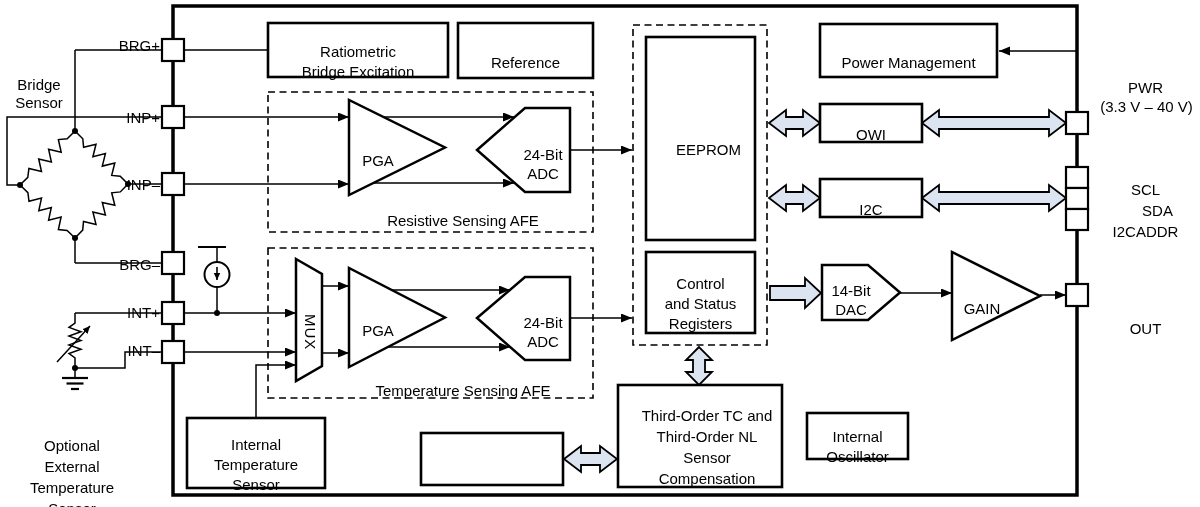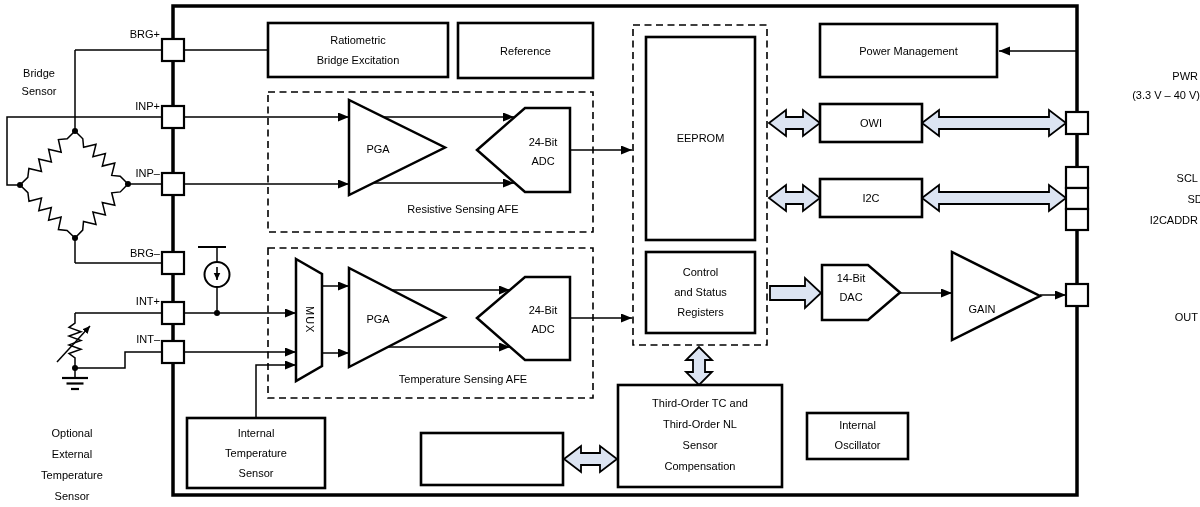--- a/index.html
+++ b/index.html
@@ -1,23 +1,23 @@
 <!DOCTYPE html>
 <html><head>
 <meta charset="utf-8">
 <title>Diagram</title>
 <style>
   html,body{margin:0;padding:0;background:#fff;}
   .canvas{position:relative;width:1200px;height:507px;background:#fff;
           font-family:"Liberation Sans",sans-serif;color:#000;overflow:hidden;}
   .canvas svg{position:absolute;left:0;top:0;}
-  .lbl{position:absolute;font-size:11px;line-height:20px;text-align:center;
-       white-space:pre-line;pointer-events:none;}
+  .lbl{position:absolute;font-size:15px;line-height:20px;text-align:center;
+       white-space:pre-line;pointer-events:none;margin-top:12px;}
   .lh18{line-height:18px}.lh19{line-height:19px}.lh21{line-height:21px}
-  .ra{text-align:right}.la{text-align:right}
+  .ra{text-align:right}.la{text-align:center}
   .vert{writing-mode:vertical-rl;text-orientation:mixed;display:flex;
         align-items:center;justify-content:center;letter-spacing:1px;}
 </style>
 </head>
 <body>
 
 <div class="canvas">
 
 <svg width="1200" height="507" viewBox="0 0 1200 507">
   <defs>
@@ -162,43 +162,43 @@
   <div class="lbl la" style="left:1093px;top:66px;width:105px;">PWR</div>
   <div class="lbl la" style="left:1093px;top:85px;width:107px;">(3.3 V – 40 V)</div>
   <div class="lbl la" style="left:1093px;top:168px;width:105px;">SCL</div>
   <div class="lbl la" style="left:1105px;top:189px;width:105px;">SDA</div>
   <div class="lbl la" style="left:1093px;top:210px;width:105px;">I2CADDR</div>
   <div class="lbl la" style="left:1093px;top:307px;width:105px;">OUT</div>
 
   <div class="lbl" style="left:268px;top:30px;width:180px;">Ratiometric
 Bridge Excitation</div>
   <div class="lbl" style="left:458px;top:41px;width:135px;">Reference</div>
-  <div class="lbl" style="left:646px;top:128px;width:109px;">EEPROM</div>
+  <div class="lbl" style="left:646px;top:128px;width:109px;padding-left:8px;">EEPROM</div>
   <div class="lbl" style="left:646px;top:262px;width:109px;">Control
 and Status
 Registers</div>
   <div class="lbl" style="left:820px;top:41px;width:177px;">Power Management</div>
   <div class="lbl" style="left:820px;top:113px;width:102px;">OWI</div>
   <div class="lbl" style="left:820px;top:188px;width:102px;">I2C</div>
   <div class="lbl" style="left:187px;top:423px;width:138px;">Internal
 Temperature
 Sensor</div>
-  <div class="lbl lh21" style="left:618px;top:393px;width:164px;">Third-Order TC and
+  <div class="lbl lh21" style="left:618px;top:393px;width:164px;padding-left:7px;">Third-Order TC and
 Third-Order NL
 Sensor
 Compensation</div>
   <div class="lbl" style="left:807px;top:415px;width:101px;">Internal
 Oscillator</div>
 
   <div class="lbl" style="left:348px;top:199px;width:230px;">Resistive Sensing AFE</div>
   <div class="lbl" style="left:348px;top:369px;width:230px;">Temperature Sensing AFE</div>
 
   <div class="lbl" style="left:349px;top:139px;width:58px;">PGA</div>
   <div class="lbl" style="left:349px;top:309px;width:58px;">PGA</div>
   <div class="lbl lh19" style="left:514px;top:133px;width:58px;">24-Bit
 ADC</div>
   <div class="lbl lh19" style="left:514px;top:301px;width:58px;">24-Bit
 ADC</div>
   <div class="lbl vert" style="left:298px;top:291px;width:24px;height:58px;">MUX</div>
   <div class="lbl lh19" style="left:822px;top:269px;width:58px;">14-Bit
 DAC</div>
-  <div class="lbl" style="left:952px;top:299px;width:60px;">GAIN</div>
+  <div class="lbl" style="left:952px;top:287px;width:60px;">GAIN</div>
 </div>
 
 </body></html>

